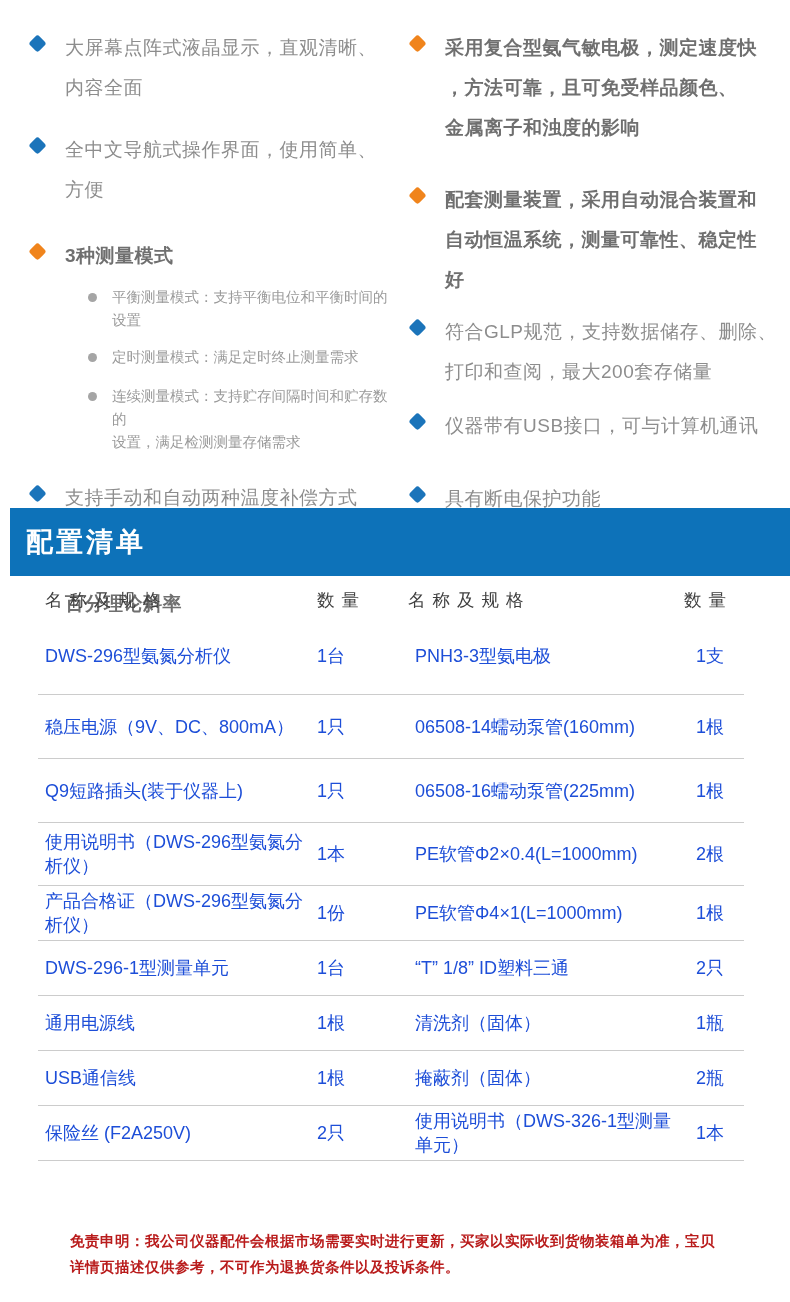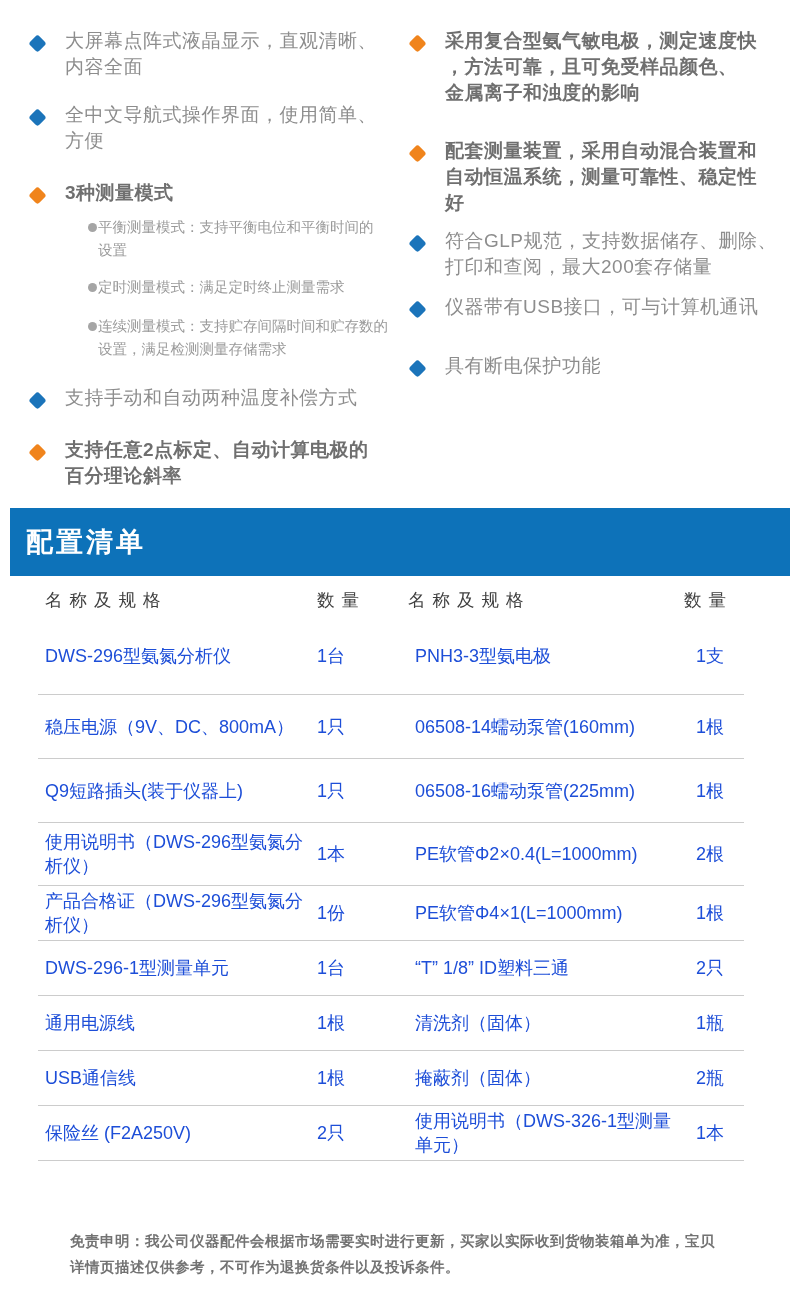--- a/index.html
+++ b/index.html
@@ -17,32 +17,32 @@
   .col-right { width:398px; padding-left:16px; }
 
   .feat { display:flex; align-items:flex-start; }
   .diam {
     flex:0 0 13px; width:13px; height:13px; border-radius:3px;
     transform:rotate(45deg); margin:9px 0 0 3px;
   }
   .diam.blue   { background:#1b74ba; }
   .diam.orange { background:#f0841c; }
   .feat-text {
-    margin-left:21px; font-size:19px; line-height:26px;
+    margin-left:21px; font-size:19px; line-height:40px;
     color:#8d8d8d; white-space:pre-line; letter-spacing:0.5px;
   }
   .feat.bold .feat-text { font-weight:bold; color:#6f6f6f; }
 
   .sub { display:flex; align-items:flex-start; margin-left:60px; }
   .dot {
     flex:0 0 9px; width:9px; height:9px; border-radius:50%;
     background:#a5a5a5; margin-top:7px;
   }
   .sub-text {
-    margin-left:1px; font-size:14.5px; line-height:23px;
+    margin-left:15px; font-size:14.5px; line-height:23px;
     color:#9a9a9a; white-space:pre-line;
   }
 
   
   .mb22{margin-bottom:22px}.mb26{margin-bottom:26px}.mb10{margin-bottom:10px}
   .mb14{margin-bottom:14px}.mb16{margin-bottom:16px}.mb24{margin-bottom:24px}
   .mb32{margin-bottom:32px}.mb12{margin-bottom:12px}.mb33{margin-bottom:33px}
 
   
   .banner {
@@ -69,21 +69,21 @@
   .th.qty2 { padding-left:6px; }
   .trow { border-bottom:1px solid #cccccc; }
   .trow.h77{height:77px}.trow.h64{height:64px}.trow.h63{height:63px}.trow.h55{height:55px}
   .td { font-size:18px; color:#1d4ed8; }
   .td.name { padding-left:7px; padding-right:4px; }
   .td.qty2 { padding-left:18px; }
 
   
   .disclaimer {
     position:absolute; top:1228px; left:70px; width:655px;
-    font-size:14.5px; line-height:26px; color:#737373; font-weight:bold;
+    font-size:14.5px; line-height:26px; color:#b91c1c; font-weight:bold;
     letter-spacing:0.5px;
   }
 </style>
 </head>
 <body>
 
 <div class="features">
 
   <div class="col col-left">
     <div class="feat mb22">

